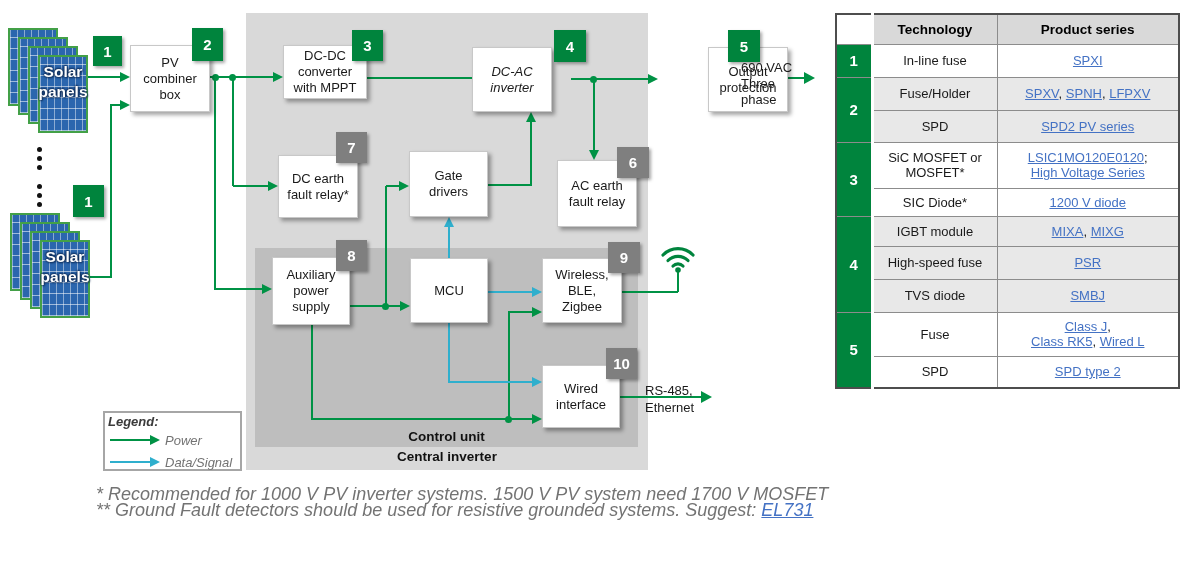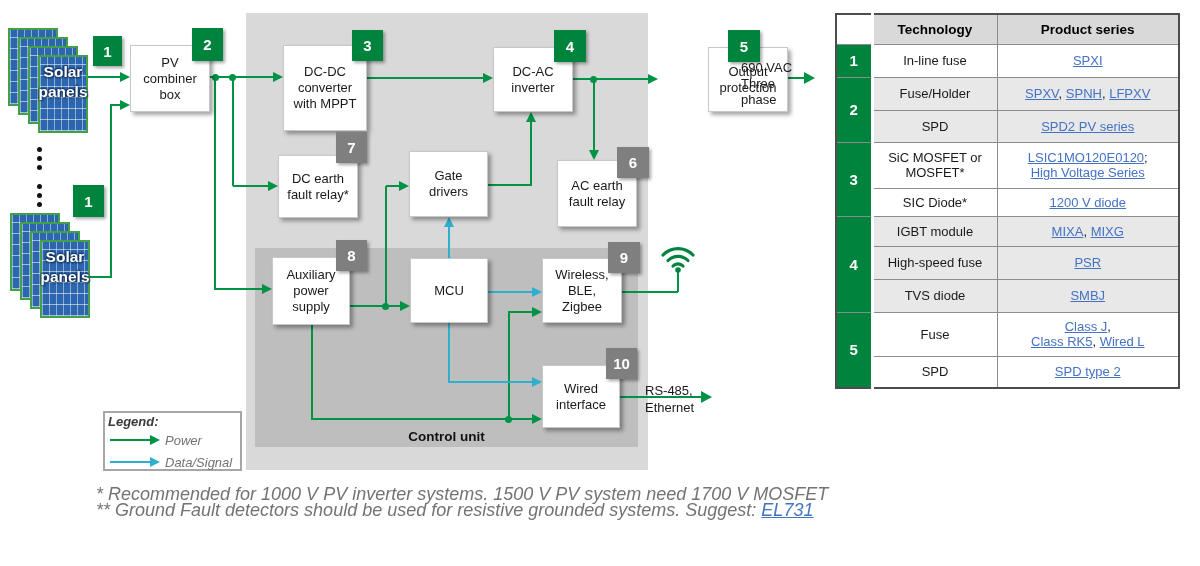--- a/index.html
+++ b/index.html
@@ -83,20 +83,21 @@
   #ptable a{color:var(--link);text-decoration:underline;}
 </style>
 </head>
 <body>
 
 <div id="canvas">
 
   <div class="container outerbox" style="left:246px;top:13px;width:402px;height:457px;"></div>
   <div class="container innerbox" style="left:255px;top:248px;width:383px;height:199px;"></div>
   <div class="contlabel" style="left:255px;top:429px;width:383px;">Control unit</div>
+  <div class="contlabel" style="left:246px;top:449px;width:402px;">Central inverter</div>
 
   <div class="hl g" style="left:88px;top:76px;width:34px;"></div>
   <div class="ar r g" style="left:120px;top:72px;"></div>
 
   <div class="hl g" style="left:88px;top:276px;width:24px;"></div>
   <div class="vl g" style="left:110px;top:104px;height:174px;"></div>
   <div class="hl g" style="left:110px;top:104px;width:12px;"></div>
   <div class="ar r g" style="left:120px;top:100px;"></div>
 
   <div class="hl g" style="left:208px;top:76px;width:66px;"></div>
@@ -174,24 +175,24 @@
   <div class="panel" style="left:10px;top:213px;"></div>
   <div class="panel" style="left:20px;top:222px;"></div>
   <div class="panel" style="left:30px;top:231px;"></div>
   <div class="panel" style="left:40px;top:240px;"></div>
   <div class="sollabel" style="left:35px;top:247px;width:60px;">Solar
 panels</div>
 
   <div class="blk" style="left:130px;top:45px;width:80px;height:67px;">PV
 combiner
 box</div>
-  <div class="blk" style="left:283px;top:45px;width:84px;height:86px;">DC-DC
+  <div class="blk" style="left:283px;top:45px;width:84px;height:54px;">DC-DC
 converter
 with MPPT</div>
-  <div class="blk" style="left:493px;top:47px;width:80px;height:65px;">DC-AC
+  <div class="blk" style="left:472px;top:47px;width:80px;height:65px;font-style:italic;">DC-AC
 inverter</div>
   <div class="blk" style="left:692px;top:47px;width:80px;height:65px;margin-left:16px;">Output
 protection</div>
   <div class="blk" style="left:278px;top:155px;width:80px;height:63px;">DC earth
 fault relay*</div>
   <div class="blk" style="left:409px;top:151px;width:79px;height:66px;">Gate
 drivers</div>
   <div class="blk" style="left:557px;top:160px;width:80px;height:67px;">AC earth
 fault relay</div>
   <div class="blk" style="left:272px;top:257px;width:78px;height:68px;">Auxiliary

